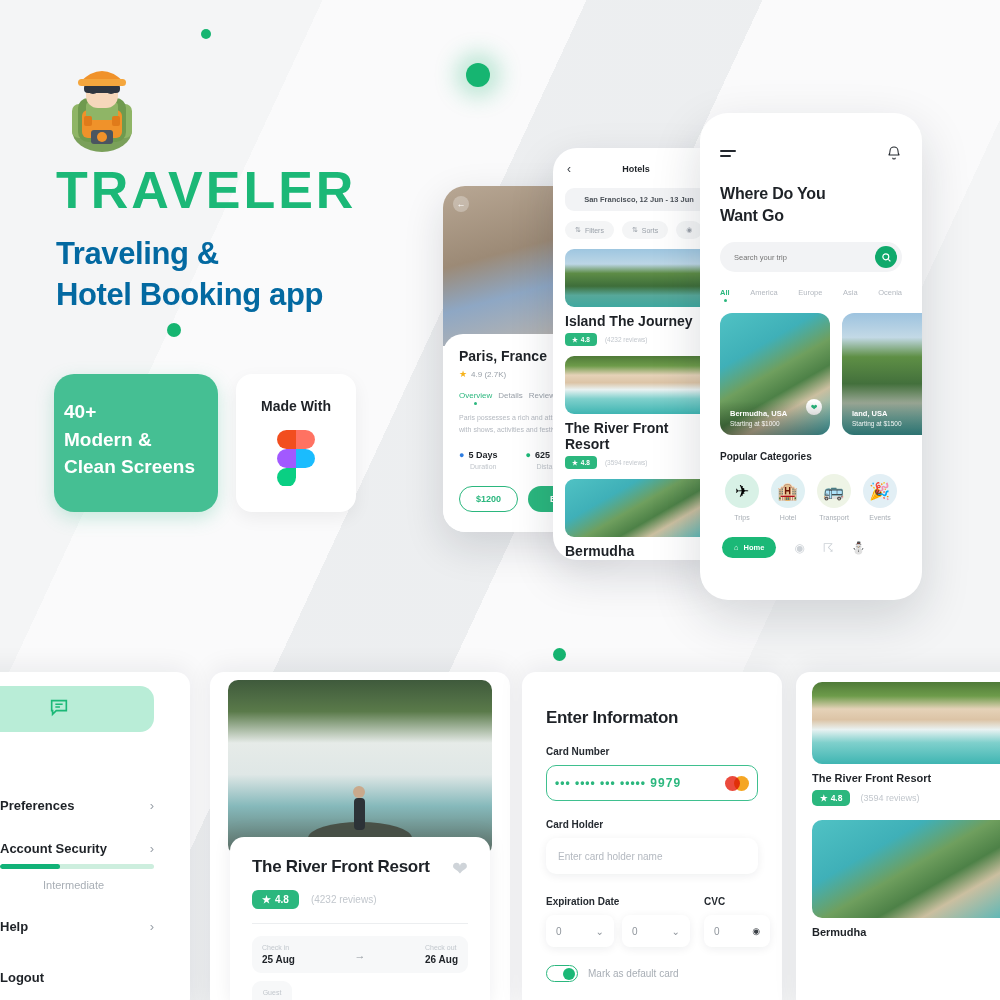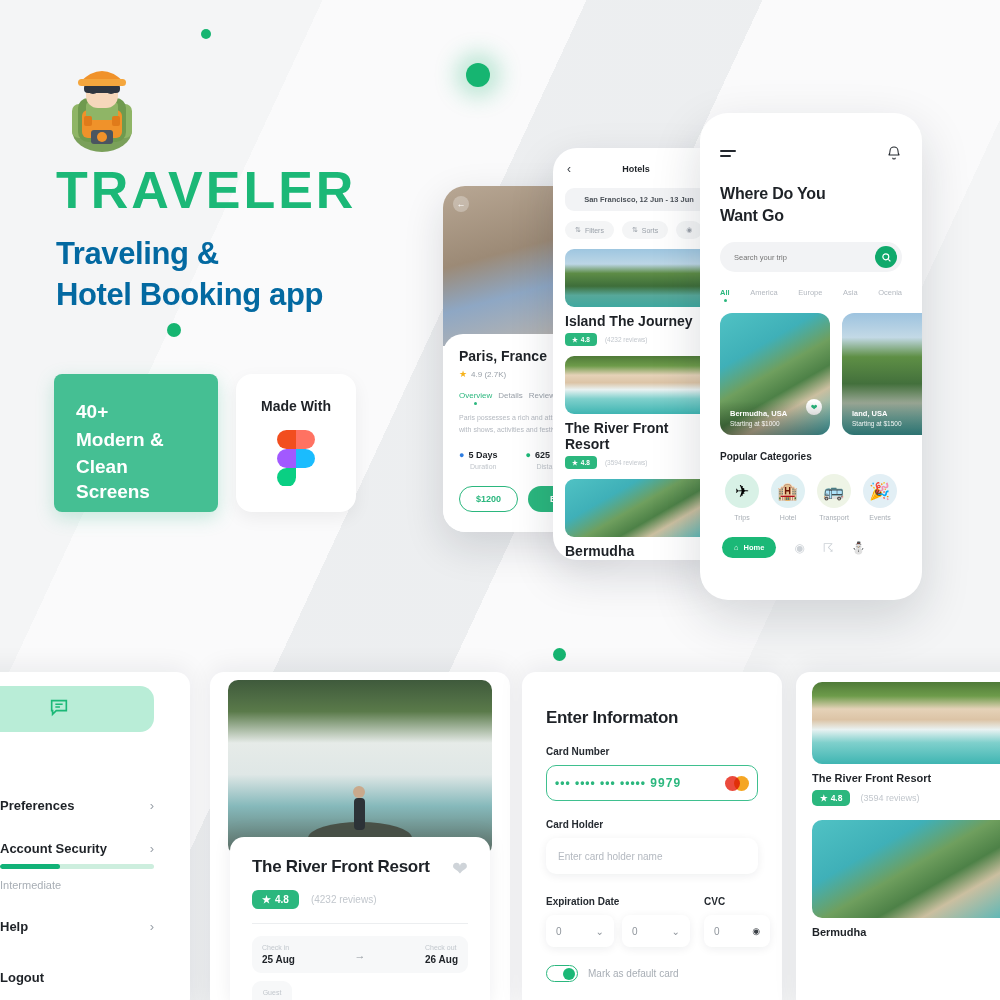--- a/index.html
+++ b/index.html
@@ -35,22 +35,22 @@
     color: #1bb877; margin-top: 10px; line-height: 1;
   }
   .tagline {
     font-size: 31px; font-weight: 700; color: #0369a1;
     line-height: 1.32; margin-top: 18px; letter-spacing: -.4px;
   }
 
   
   .badges { position: absolute; left: 54px; top: 374px; display: flex; gap: 18px; }
   .badge-green {
-    width: 164px; height: 138px; border-radius: 8px;
-    background: #45bf93; color: #fff; padding: 26px 20px 0 22px;
+    width: 164px; height: 138px; border-radius: 20px;
+    background: #45bf93; color: #fff; padding: 26px 20px 0 10px;
     box-shadow: 0 6px 18px rgba(69,191,147,.28);
   }
   .badge-green .n { font-size: 19px; font-weight: 700; line-height: 1.3; }
   .badge-green .t { font-size: 19px; font-weight: 700; line-height: 1.32; margin-top: 2px; }
   .badge-white {
     width: 120px; height: 138px; border-radius: 16px; background: #fff;
     display: flex; flex-direction: column; align-items: center;
     padding-top: 24px; box-shadow: 0 6px 18px rgba(0,0,0,.06);
   }
   .badge-white .t { font-size: 14px; font-weight: 700; color: #1e2227; }
@@ -155,21 +155,21 @@
 
   
   .chat-pill { margin: 14px 36px 0 0; height: 46px; border-radius: 14px; background: #b9edd7;
                display: flex; align-items: center; justify-content: center; }
   .side-list { padding: 0 36px 0 36px; margin-top: 52px; }
   .side-item { display: flex; align-items: center; justify-content: space-between; padding: 14px 0; }
   .side-item .lb { font-size: 13px; font-weight: 700; color: #1e2227; }
   .side-item .ch { color: #9aa1a9; font-size: 13px; }
   .meter { height: 5px; border-radius: 3px; background: #cdeede; margin-top: 2px; overflow: hidden; }
   .meter > i { display: block; height: 100%; width: 39%; background: #12b278; border-radius: 3px; }
-  .meter-lb { font-size: 11px; color: #a8aeb5; margin-top: 10px; }
+  .meter-lb { font-size: 11px; color: #a8aeb5; margin-top: 10px; padding-left: 43px; }
 
   
   .mid-img { margin: 8px 18px 0; height: 175px; border-radius: 10px; overflow: hidden; position: relative; }
   .mid-card { position: absolute; left: 20px; right: 20px; top: 165px; bottom: 0;
               background: #fff; border-radius: 14px; padding: 20px 22px 0;
               box-shadow: 0 -4px 18px rgba(20,30,45,.07); }
   .mid-title-row { display: flex; align-items: flex-start; justify-content: space-between; }
   .mid-title { font-size: 17px; font-weight: 700; color: #1e2227; letter-spacing: -.3px; }
   .heart-g { color: #cfd4d9; font-size: 19px; }
   .mid-rate { display: flex; align-items: center; gap: 12px; margin-top: 10px; }

